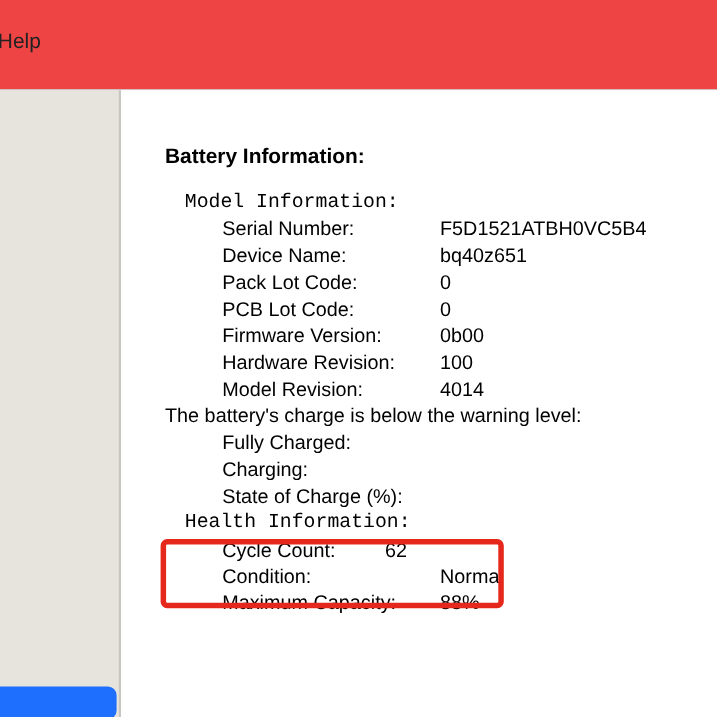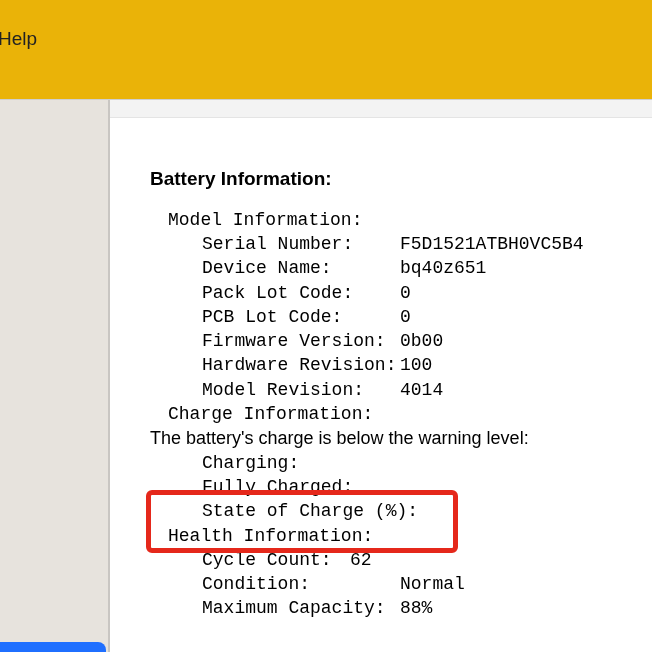--- a/index.html
+++ b/index.html
@@ -7,22 +7,22 @@
       width: 652px;
       height: 652px;
       overflow: hidden;
       font-family: -apple-system, "Helvetica Neue", Helvetica, Arial, sans-serif;
       font-size: 18px;
       line-height: 1.35;
       color: #000;
       background: #fff;
     }
     .menu-bar {
-      height: 100px;
-      background: #eab308;
+      height: 82px;
+      background: #ef4444;
       border-bottom: 1px solid #cfcfcf;
       padding-left: 0;
       display: flex;
       align-items: flex-start;
     }
     .menu-item {
       font-size: 19px;
       color: #222;
       padding-top: 26px;
       padding-left: 0;
@@ -45,40 +45,40 @@
       bottom: -2px;
       width: 170px;
       height: 30px;
       background: #1f6fff;
       border-radius: 8px;
     }
     .content-area {
       flex: 1;
       position: relative;
       display: flex;
-      flex-direction: column;
+      flex-direction: row;
     }
     .content-bar {
       height: 18px;
       background: #f3f3f3;
       border-bottom: 1px solid #e4e4e4;
     }
     .content-pane {
       flex: 1;
       background: #fff;
       padding: 48px 0 0 40px;
       position: relative;
     }
     .sec-title {
       font-weight: 700;
       font-size: 19px;
       margin-bottom: 16px;
     }
     .indent-1 { margin-left: 18px; font-family: Liberation Mono, monospace; }
-    .indent-2 { margin-left: 52px; font-family: Liberation Mono, monospace; }
+    .indent-2 { margin-left: 52px; }
     .row { display: flex; }
     .row .k { width: 198px; }
     .row .v { }
     .charge-note { }
     .highlight-box {
       position: absolute;
       border: 5px solid #e5281b;
       border-radius: 6px;
       left: 146px;
       top: 490px;
@@ -131,24 +131,23 @@
       </div>
       <div class="row indent-2">
         <span class="k">Hardware Revision:</span>
         <span class="v">100</span>
       </div>
       <div class="row indent-2">
         <span class="k">Model Revision:</span>
         <span class="v">4014</span>
       </div>
 
-      <div class="indent-1">Charge Information:</div>
       <div class="charge-note">The battery's charge is below the warning level:</div>
+      <div class="indent-2">Fully Charged:</div>
       <div class="indent-2">Charging:</div>
-      <div class="indent-2">Fully Charged:</div>
       <div class="indent-2">State of Charge (%):</div>
 
       <div class="indent-1">Health Information:</div>
       <div class="row indent-2">
         <span class="k" style="width:148px">Cycle Count:</span>
         <span class="v">62</span>
       </div>
       <div class="row indent-2">
         <span class="k">Condition:</span>
         <span class="v">Normal</span>

